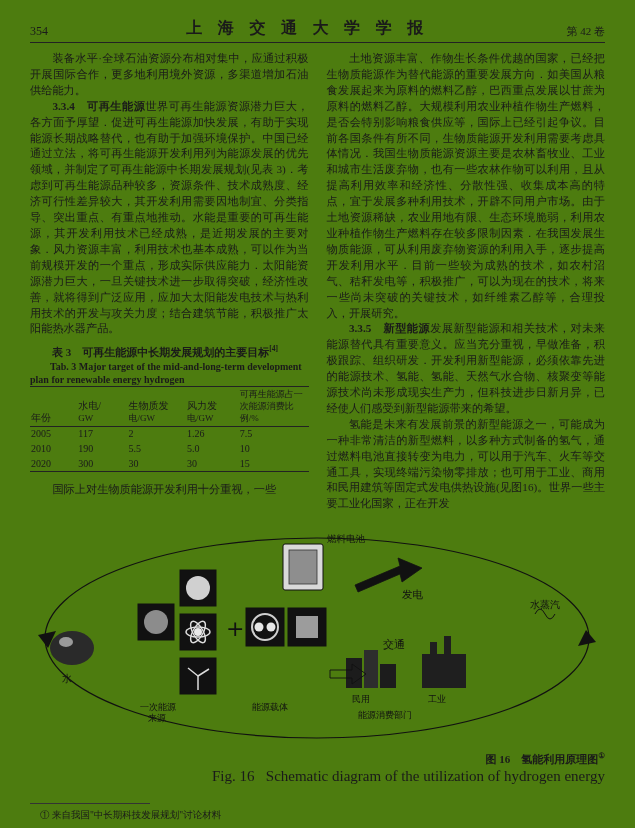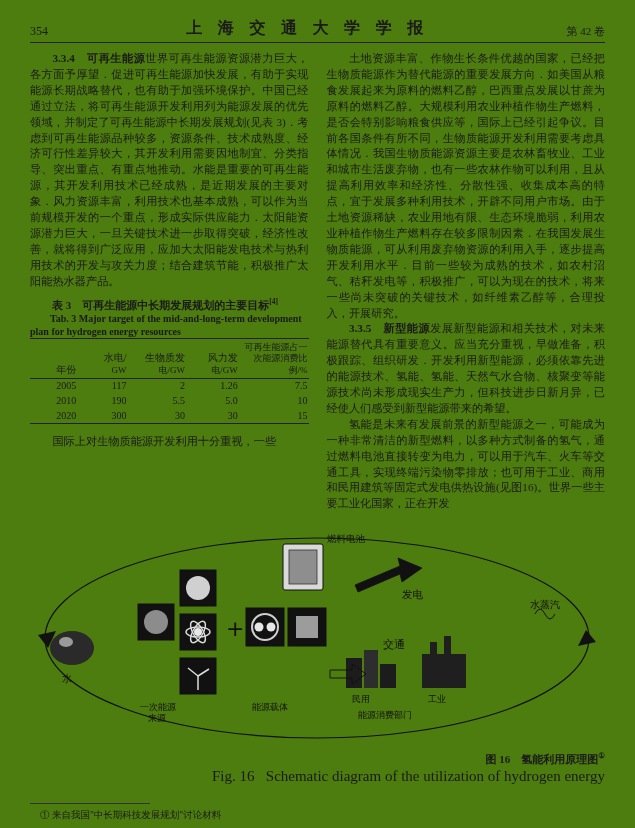--- a/index.html
+++ b/index.html
@@ -81,21 +81,21 @@
     text-indent: 0;
   }
   .tbl-cap-en .lbl { font-weight: bold; }
   table.data {
     border-collapse: collapse;
     width: 100%;
     font-size: 10px;
     font-family: "Liberation Serif", serif;
   }
   table.data th, table.data td {
-    text-align: right;
+    text-align: left;
     padding: 1.5px 1px;
     line-height: 1.18;
   }
   table.data thead tr.top th {
     border-top: 1.2px solid #222;
   }
   table.data thead th {
     font-weight: normal;
     vertical-align: bottom;
   }
@@ -149,33 +149,34 @@
 
     <div class="header">
       <div class="pageno">354</div>
       <div class="journal">上 海 交 通 大 学 学 报</div>
       <div class="volume">第 42 卷</div>
     </div>
 
     <div class="cols">
 
       <div class="col">
+        <p>装备水平·全球石油资源分布相对集中，应通过积极开展国际合作，更多地利用境外资源，多渠道增加石油供给能力。</p>
 
         <p class="secline">
           <span class="hd"><b>3.3.4　可再生能源</b></span><span>世界可再生能源资源潜力巨大，各方面予厚望．促进可再生能源加快发展，有助于实现能源长期战略替代，也有助于加强环境保护。中国已经通过立法，将可再生能源开发利用列为能源发展的优先领域，并制定了可再生能源中长期发展规划(见表 3)．考虑到可再生能源品种较多，资源条件、技术成熟度、经济可行性差异较大，其开发利用需要因地制宜、分类指导、突出重点、有重点地推动。水能是重要的可再生能源，其开发利用技术已经成熟，是近期发展的主要对象．风力资源丰富，利用技术也基本成熟，可以作为当前规模开发的一个重点，形成实际供应能力．太阳能资源潜力巨大，一旦关键技术进一步取得突破，经济性改善，就将得到广泛应用，应加大太阳能发电技术与热利用技术的开发与攻关力度；结合建筑节能，积极推广太阳能热水器产品。</span>
         </p>
 
         <div class="table-block">
           <p class="tbl-cap-cn">
             <span>表 3　可再生能源中长期发展规划的主要目标</span><span class="sup">[4]</span>
           </p>
           <p class="tbl-cap-en">
             <span class="lbl">Tab. 3</span>
             <span>Major target of the mid-and-long-term development</span><br>
-            <span>plan for hydrogen energy resources</span>
+            <span>plan for renewable energy hydrogen</span>
           </p>
 
           <table class="data">
             <thead>
               <tr class="top headrow">
                 <th rowspan="1" style="width:17%">年份</th>
                 <th style="width:18%">
                   <span>水电/</span><br>
                   <span class="unit">GW</span>
                 </th>

